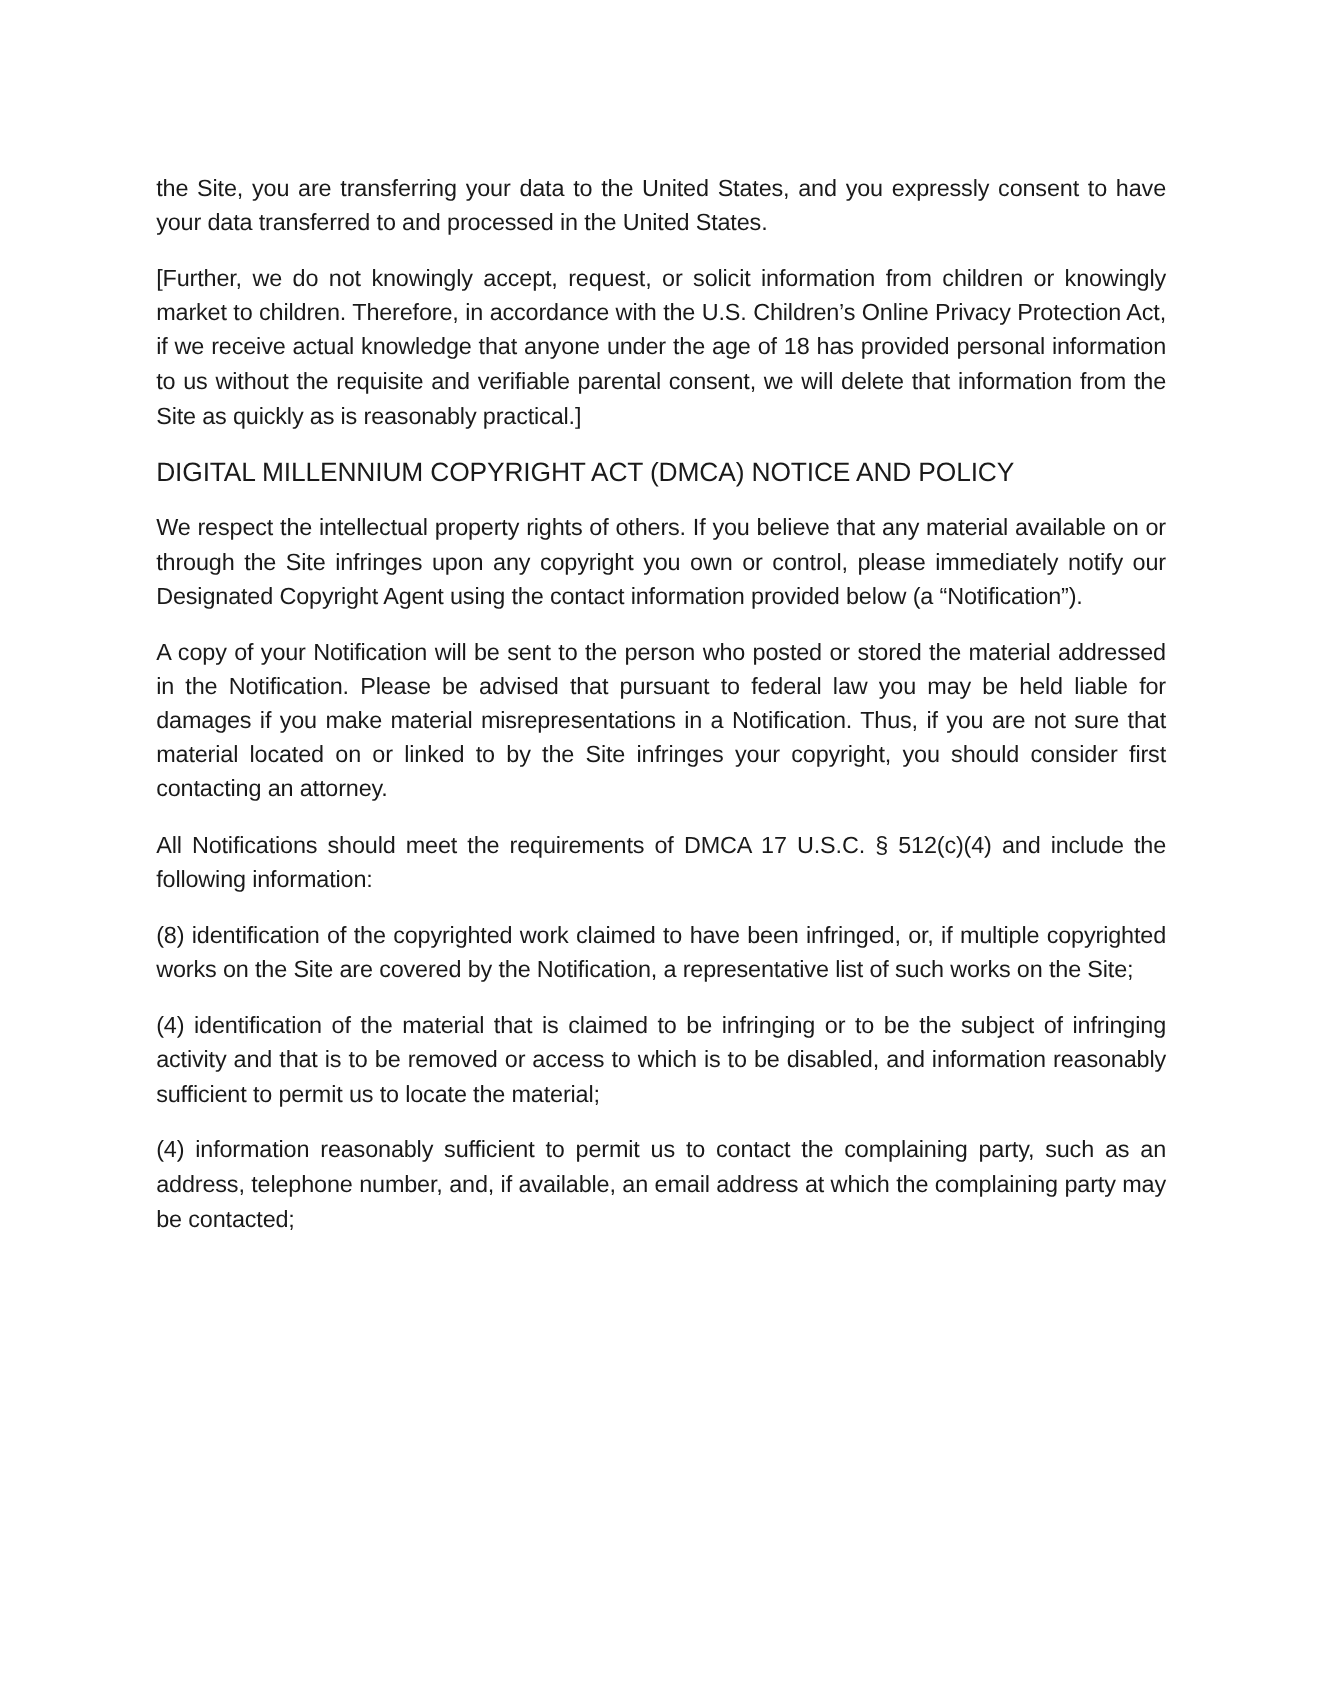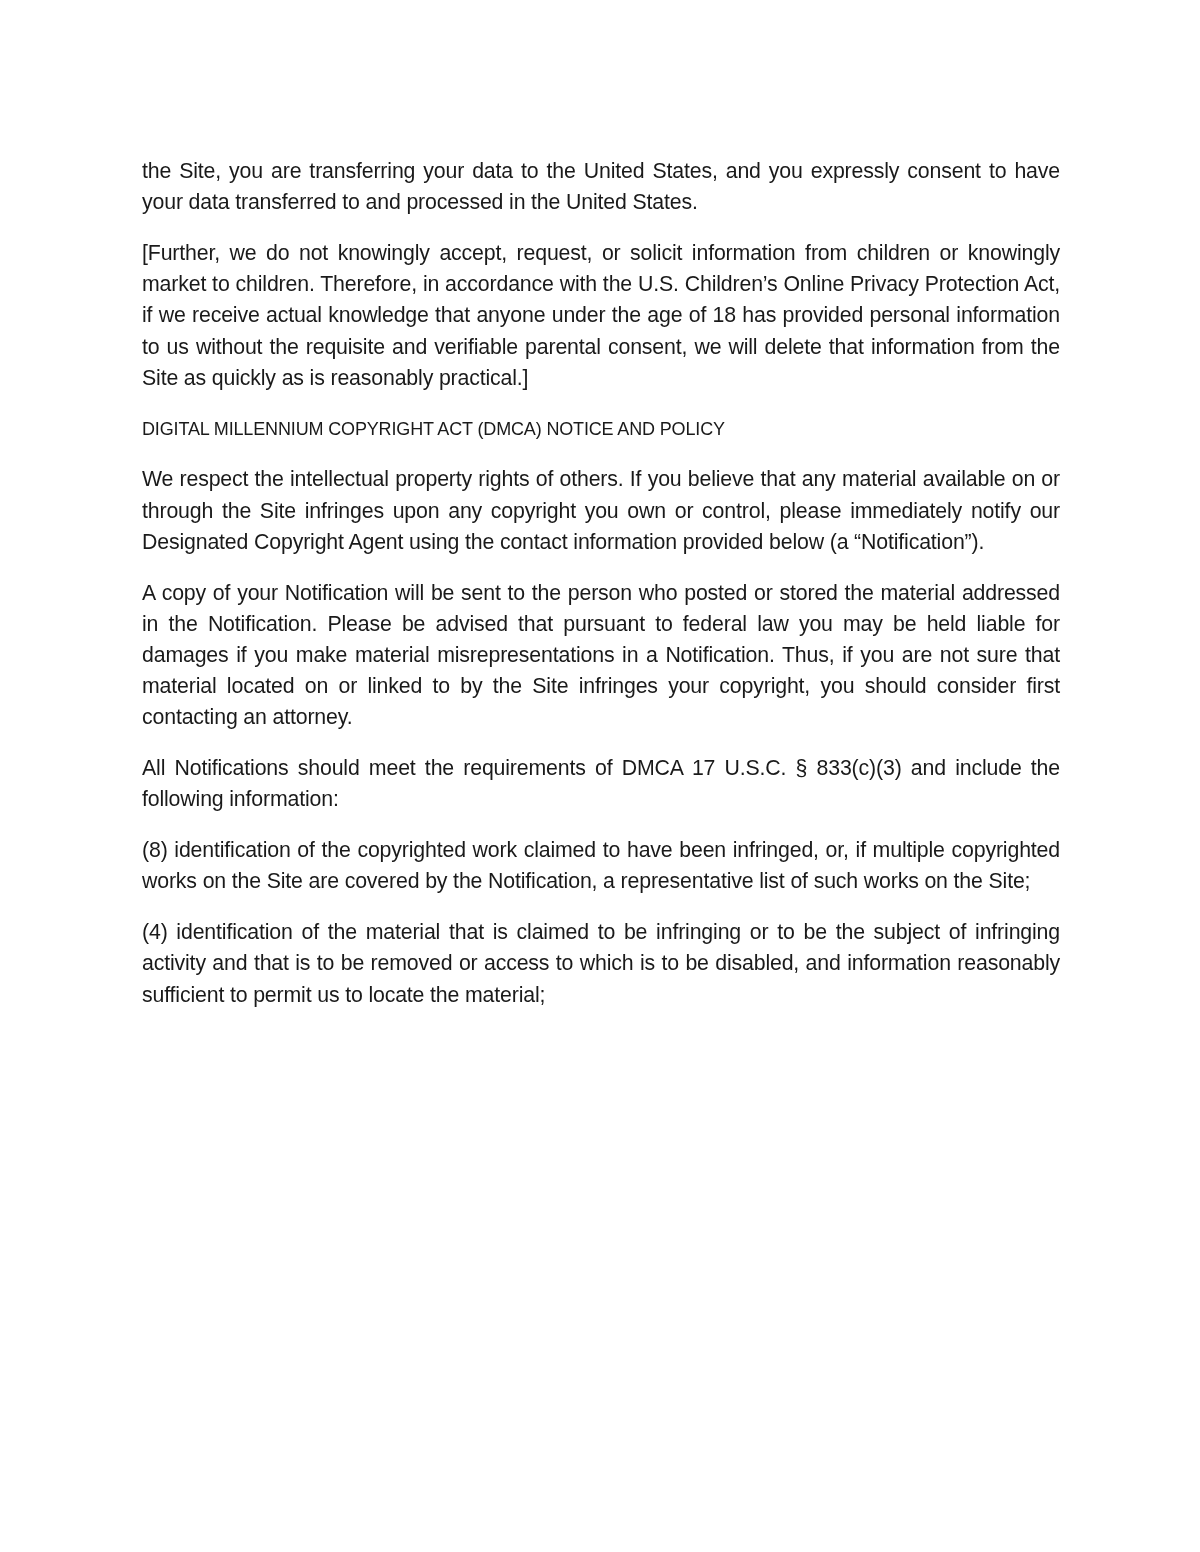--- a/index.html
+++ b/index.html
@@ -23,34 +23,35 @@
     margin-top: 15px;
   }
   .para {
     font-size: 21.3px;
     line-height: 31.2px;
     margin: 0 0 19.6px 0;
     text-align: justify;
     letter-spacing: -0.15px;
   }
   .heading {
-    font-size: 18px;
+    font-size: 24px;
     line-height: 31.2px;
     margin: 0 0 19.6px 0;
     text-align: left;
     letter-spacing: -0.15px;
   }
 </style>
 </head>
 <body>
 
 <div class="page">
   <p class="para">the Site, you are transferring your data to the United States, and you expressly consent to have your data transferred to and processed in the United States.</p>
   <p class="para">[Further, we do not knowingly accept, request, or solicit information from children or knowingly market to children. Therefore, in accordance with the U.S. Children’s Online Privacy Protection Act, if we receive actual knowledge that anyone under the age of 18 has provided personal information to us without the requisite and verifiable parental consent, we will delete that information from the Site as quickly as is reasonably practical.]</p>
   <p class="heading">DIGITAL MILLENNIUM COPYRIGHT ACT (DMCA) NOTICE AND POLICY</p>
   <p class="para">We respect the intellectual property rights of others. If you believe that any material available on or through the Site infringes upon any copyright you own or control, please immediately notify our Designated Copyright Agent using the contact information provided below (a “Notification”).</p>
   <p class="para">A copy of your Notification will be sent to the person who posted or stored the material addressed in the Notification. Please be advised that pursuant to federal law you may be held liable for damages if you make material misrepresentations in a Notification. Thus, if you are not sure that material located on or linked to by the Site infringes your copyright, you should consider first contacting an attorney.</p>
-  <p class="para">All Notifications should meet the requirements of DMCA 17 U.S.C. § 833(c)(3) and include the following information:</p>
+  <p class="para">All Notifications should meet the requirements of DMCA 17 U.S.C. § 512(c)(4) and include the following information:</p>
   <div>
     <p class="para">(8) identification of the copyrighted work claimed to have been infringed, or, if multiple copyrighted works on the Site are covered by the Notification, a representative list of such works on the Site;</p>
     <p class="para">(4) identification of the material that is claimed to be infringing or to be the subject of infringing activity and that is to be removed or access to which is to be disabled, and information reasonably sufficient to permit us to locate the material;</p>
+    <p class="para">(4) information reasonably sufficient to permit us to contact the complaining party, such as an address, telephone number, and, if available, an email address at which the complaining party may be contacted;</p>
   </div>
 </div>
 
 </body></html>

